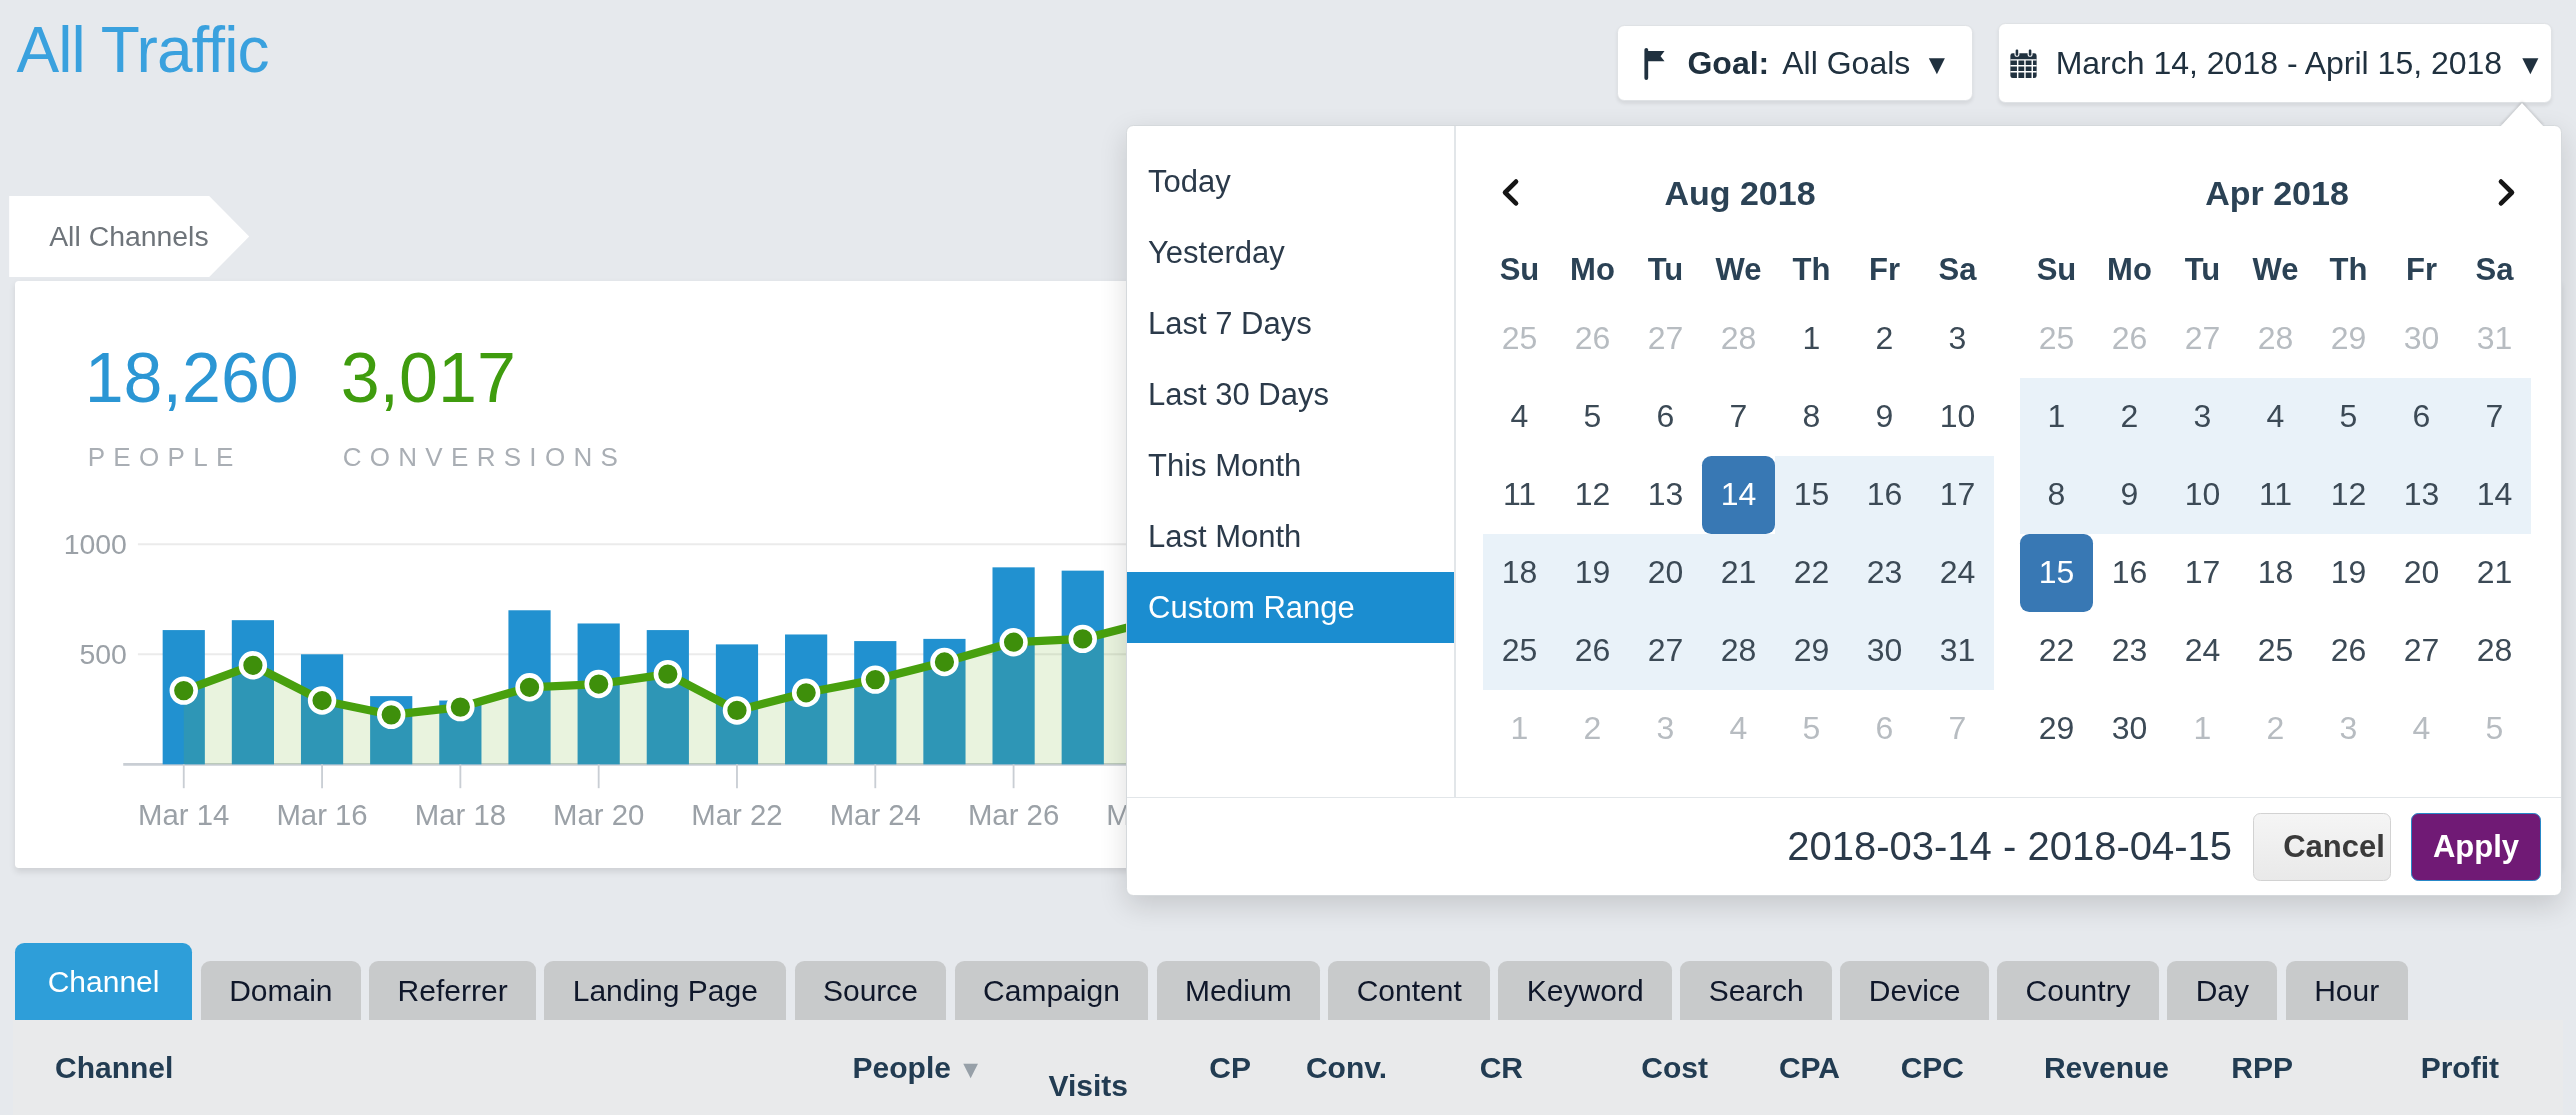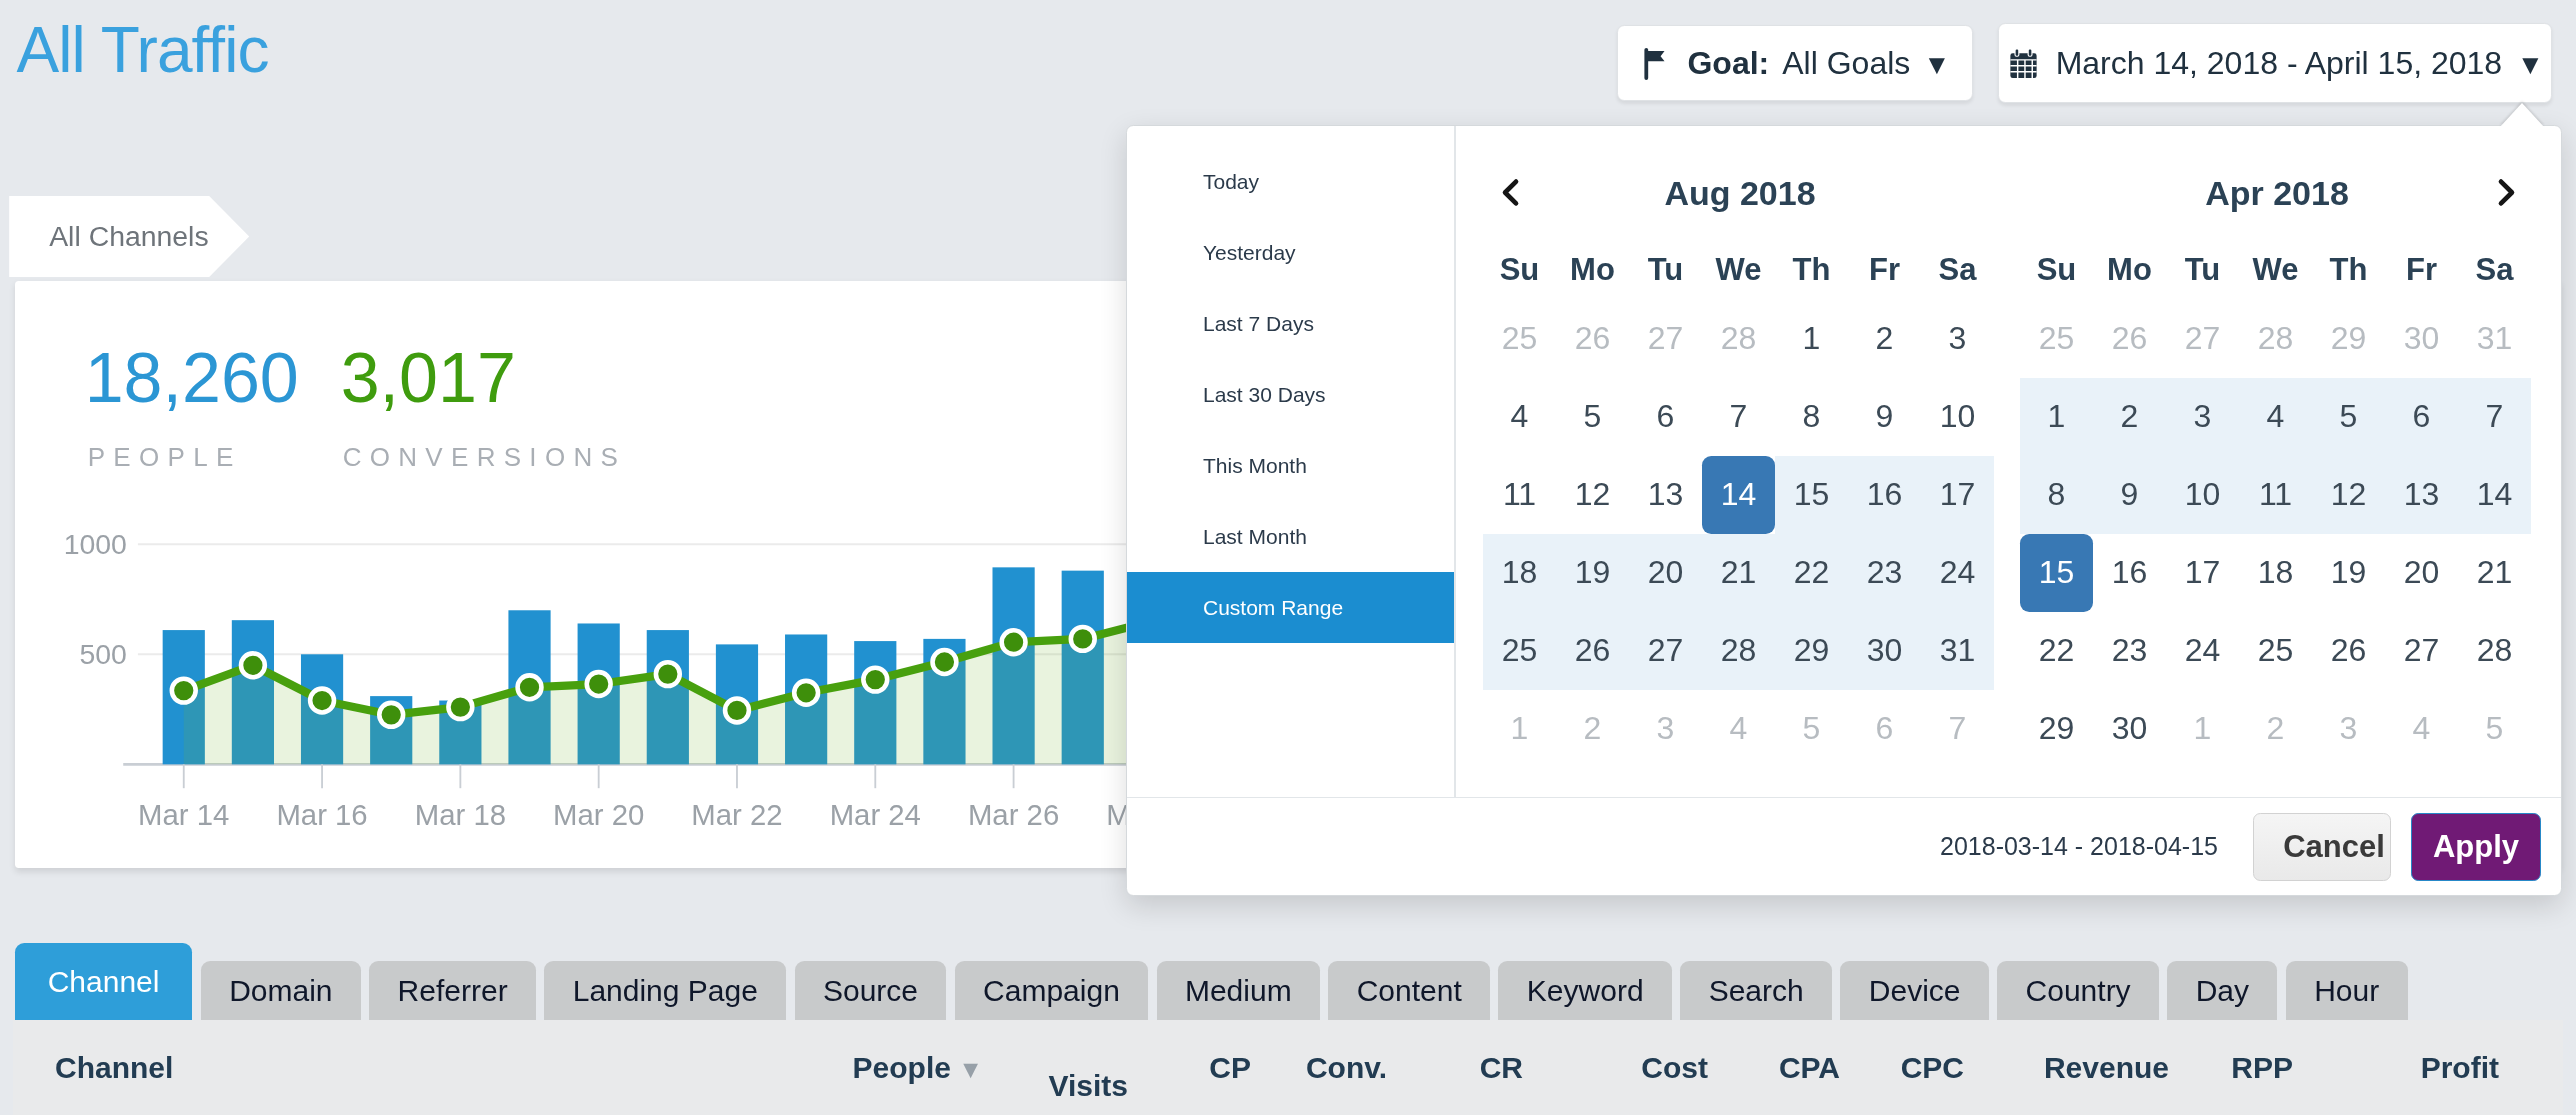--- a/index.html
+++ b/index.html
@@ -50,21 +50,21 @@
   .panel{
     left:1126px;top:125px;width:1436px;height:771px;background:#fff;
     border:1.8px solid #d5d9dc;border-radius:7.3px;box-sizing:border-box;
     box-shadow:0 9.2px 27.5px rgba(0,0,0,.14);z-index:10;
   }
   .panel-caret{left:2500px;top:103px;width:0;height:0;z-index:11;
     border-left:22px solid transparent;border-right:22px solid transparent;border-bottom:24px solid #fff;
     filter:drop-shadow(0 -1.8px 0.9px rgba(0,0,0,.12));}
   .presets{left:0;top:20px;width:327px;}
   .preset-item{
-    height:71px;line-height:71px;padding-left:76px;font-size:21px;color:#2b3a4a;cursor:pointer;
+    height:71px;line-height:71px;padding-left:21px;font-size:31px;color:#2b3a4a;cursor:pointer;
   }
   .preset-item.active{background:#1b8dd0;color:#fff;}
   .v-divider{left:327px;top:0;width:1.8px;height:671px;background:#e2e6e9;}
 
   .cal{top:37px;width:514px;}
   .cal-mar{left:356px;}
   .cal-apr{left:893px;}
   .cal-head{height:61px;position:relative;display:flex;align-items:center;justify-content:center;}
   .cal-title{font-size:34px;font-weight:bold;color:#2b4255;}
   .cal-nav{position:absolute;top:1.8px;width:55px;height:55px;display:flex;align-items:center;cursor:pointer;}
@@ -78,21 +78,21 @@
   .day{height:78px;display:flex;align-items:center;justify-content:center;
        font-size:32px;color:#3c4a56;cursor:pointer;}
   .day.muted{color:#b7bcc1;}
   .day.range{background:#e9f2f9;}
   .day.sel{background:#3878b4;color:#fff;border-radius:9.2px;}
 
   .panel-footer{
     left:0;top:671px;width:100%;height:98px;border-top:1.8px solid #e2e6e9;box-sizing:border-box;
     display:flex;align-items:center;justify-content:flex-end;padding-right:20px;gap:20px;
   }
-  .range-text{font-size:25px;color:#2b3a4a;margin-right:15px;}
+  .range-text{font-size:40px;color:#2b3a4a;margin-right:1px;}
   .btn{height:68px;border-radius:7.3px;font-size:31px;font-weight:bold;
        display:flex;align-items:center;justify-content:center;cursor:pointer;box-sizing:border-box;}
   .btn-cancel{width:138px;background:linear-gradient(#f5f5f5,#e9e9e9);border:1.8px solid #d2d2d2;color:#3a3a3a;padding-left:24px;}
   .btn-apply{width:130px;background:#701a75;border:1.8px solid #2688c8;color:#fff;}
 
   
   .tabs{left:14.7px;top:943px;right:0;height:77px;display:flex;align-items:flex-end;gap:8.3px;z-index:5;}
   .tab{height:59px;padding:0 28.4px;background:#c8cacb;color:#0f172a;font-size:30px;
        border-radius:9.2px 9.2px 0 0;display:flex;align-items:center;cursor:pointer;white-space:nowrap;}
   .tab.active{height:77px;background:#2e9ed9;color:#fff;padding:0 33px;}

